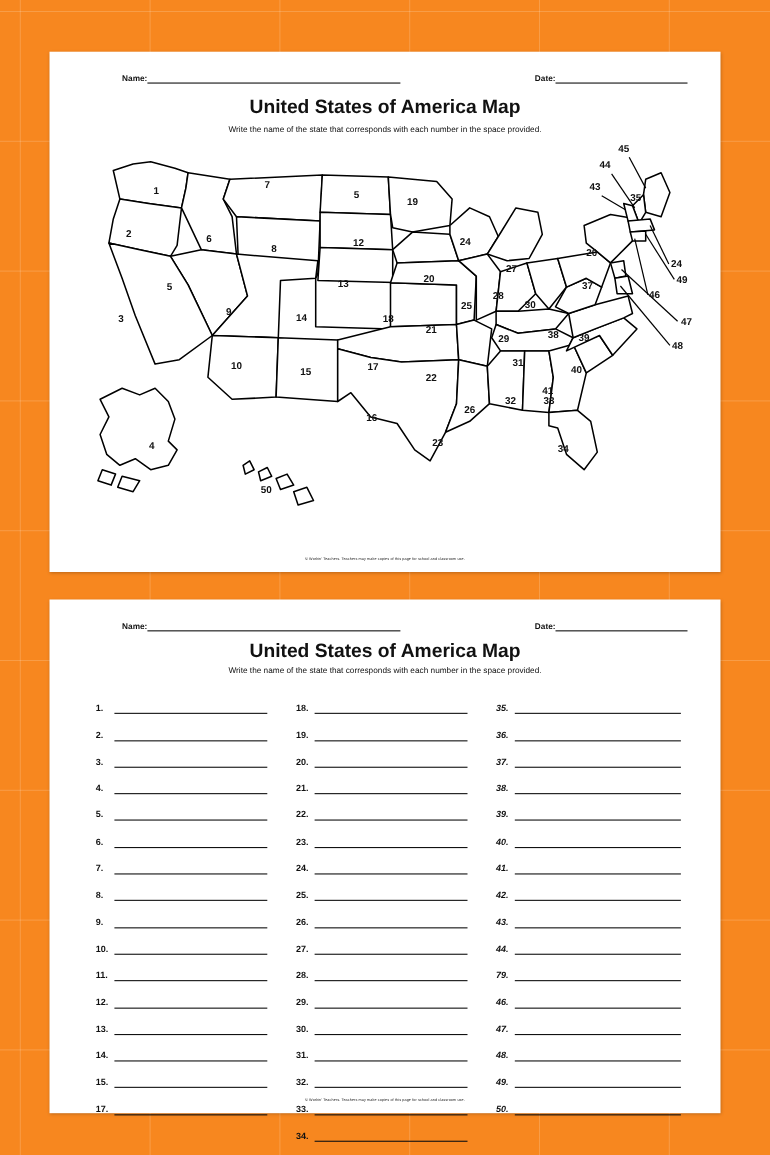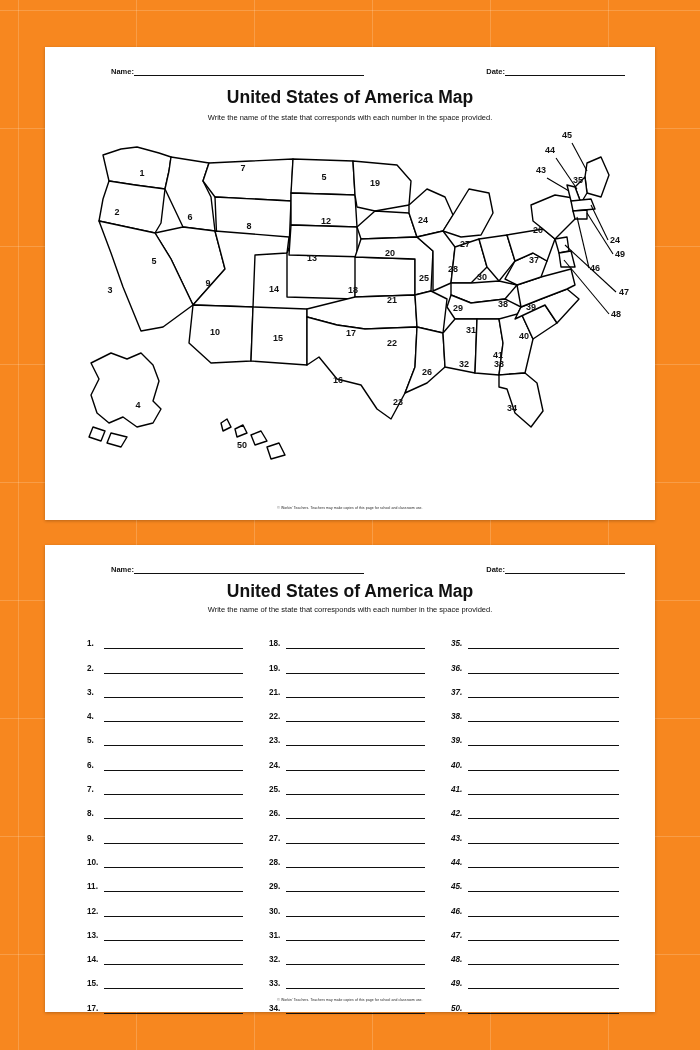--- a/index.html
+++ b/index.html
@@ -300,21 +300,21 @@
     <span class="map-num" style="left:168px;top:41px">7</span>
     <span class="map-num" style="left:174px;top:99px">8</span>
     <span class="map-num" style="left:133px;top:156px">9</span>
     <span class="map-num" style="left:140px;top:205px">10</span>
     <span class="map-num" style="left:249px;top:50px">5</span>
     <span class="map-num" style="left:251px;top:94px">12</span>
     <span class="map-num" style="left:237px;top:131px">13</span>
     <span class="map-num" style="left:199px;top:162px">14</span>
     <span class="map-num" style="left:203px;top:211px">15</span>
     <span class="map-num" style="left:263px;top:253px">16</span>
-    <span class="map-num" style="left:276px;top:206px">17</span>
+    <span class="map-num" style="left:264px;top:206px">17</span>
     <span class="map-num" style="left:278px;top:163px">18</span>
     <span class="map-num" style="left:300px;top:56px">19</span>
     <span class="map-num" style="left:315px;top:126px">20</span>
     <span class="map-num" style="left:317px;top:173px">21</span>
     <span class="map-num" style="left:317px;top:216px">22</span>
     <span class="map-num" style="left:323px;top:275px">23</span>
     <span class="map-num" style="left:348px;top:93px">24</span>
     <span class="map-num" style="left:349px;top:151px">25</span>
     <span class="map-num" style="left:352px;top:245px">26</span>
     <span class="map-num" style="left:390px;top:117px">27</span>
@@ -433,20 +433,24 @@
     <div class="list-col col2">
       <div class="ans-row">
           <span class="ans-num">18.</span>
           <span class="ans-line"></span>
         </div>
       <div class="ans-row">
           <span class="ans-num">19.</span>
           <span class="ans-line"></span>
         </div>
       <div class="ans-row">
+          <span class="ans-num">20.</span>
+          <span class="ans-line"></span>
+        </div>
+      <div class="ans-row">
           <span class="ans-num">21.</span>
           <span class="ans-line"></span>
         </div>
       <div class="ans-row">
           <span class="ans-num">22.</span>
           <span class="ans-line"></span>
         </div>
       <div class="ans-row">
           <span class="ans-num">23.</span>
           <span class="ans-line"></span>
@@ -532,21 +536,21 @@
         </div>
       <div class="ans-row">
           <span class="ans-num">43.</span>
           <span class="ans-line"></span>
         </div>
       <div class="ans-row">
           <span class="ans-num">44.</span>
           <span class="ans-line"></span>
         </div>
       <div class="ans-row">
-          <span class="ans-num">45.</span>
+          <span class="ans-num">79.</span>
           <span class="ans-line"></span>
         </div>
       <div class="ans-row">
           <span class="ans-num">46.</span>
           <span class="ans-line"></span>
         </div>
       <div class="ans-row">
           <span class="ans-num">47.</span>
           <span class="ans-line"></span>
         </div>

